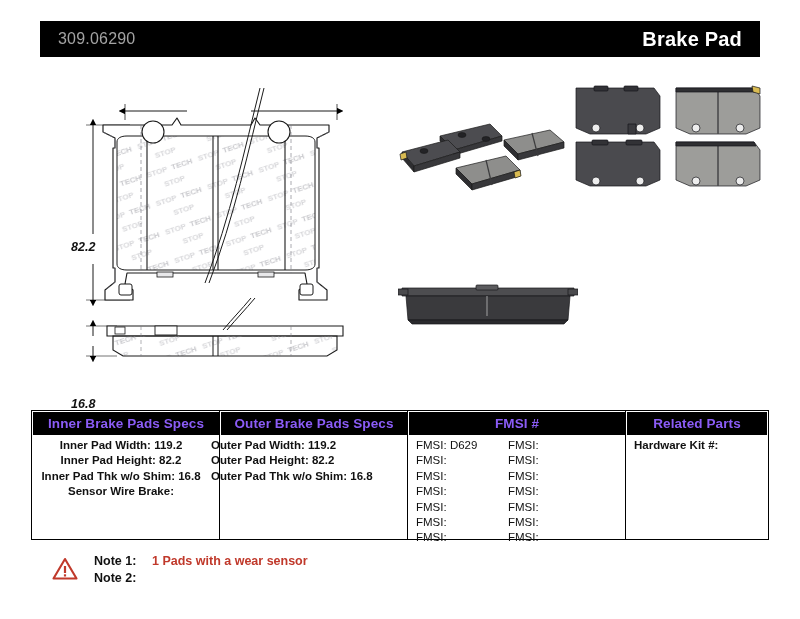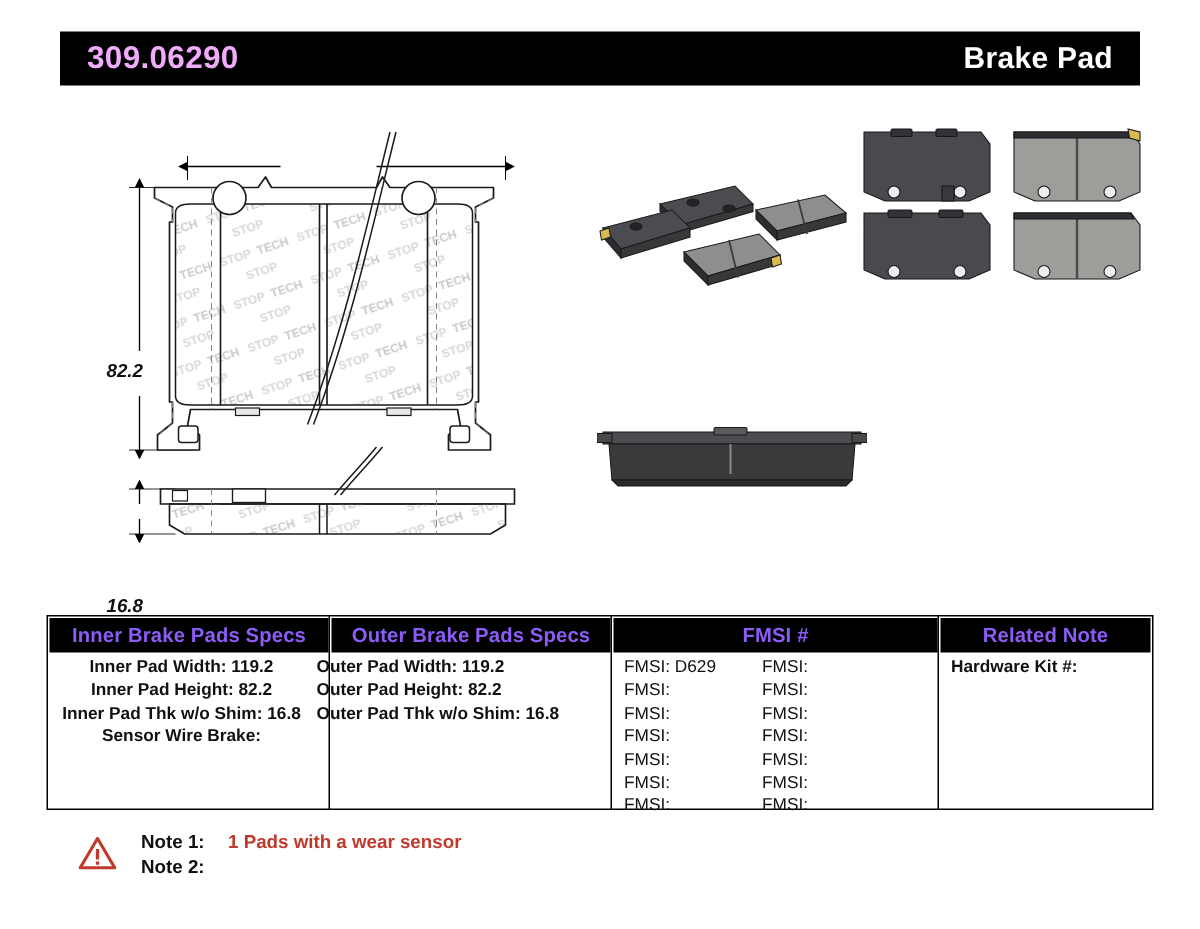--- a/index.html
+++ b/index.html
@@ -13,21 +13,21 @@
 
   
   .header-bar {
     position: absolute; left: 40px; top: 21px;
     width: 720px; height: 36px;
     background: #000000;
     display: flex; align-items: center; justify-content: space-between;
     padding: 0 18px;
   }
   .header-bar .part-no {
-    color: #f0abfc; font-size: 21px; font-weight: bold; letter-spacing: .2px;
+    color: #a3a3a3; font-size: 16px; font-weight: normal; letter-spacing: .2px;
   }
   .header-bar .prod-type {
     color: #ffffff; font-size: 20px; font-weight: bold; letter-spacing: .2px;
   }
 
   
   .drawing-zone { position: absolute; left: 55px; top: 68px; width: 340px; height: 310px; }
 
   .dim-label {
     position: absolute; font-size: 12.5px; font-weight: bold;
@@ -287,21 +287,21 @@
     </svg>
   </div>
 
   <div class="spec-table">
     <div class="tbl-outline"></div>
 
     <div class="hdr-row">
       <div class="hdr-cell hc1">Inner Brake Pads Specs</div>
       <div class="hdr-cell hc2">Outer Brake Pads Specs</div>
       <div class="hdr-cell hc3">FMSI #</div>
-      <div class="hdr-cell hc4">Related Note</div>
+      <div class="hdr-cell hc4">Related Parts</div>
     </div>
 
     <div class="vdiv vd1"></div>
     <div class="vdiv vd2"></div>
     <div class="vdiv vd3"></div>
 
     <div class="col col-inner">
       <div class="spec-line">
         <span>Inner Pad Width:</span>
         <span class="val"> 119.2</span>

